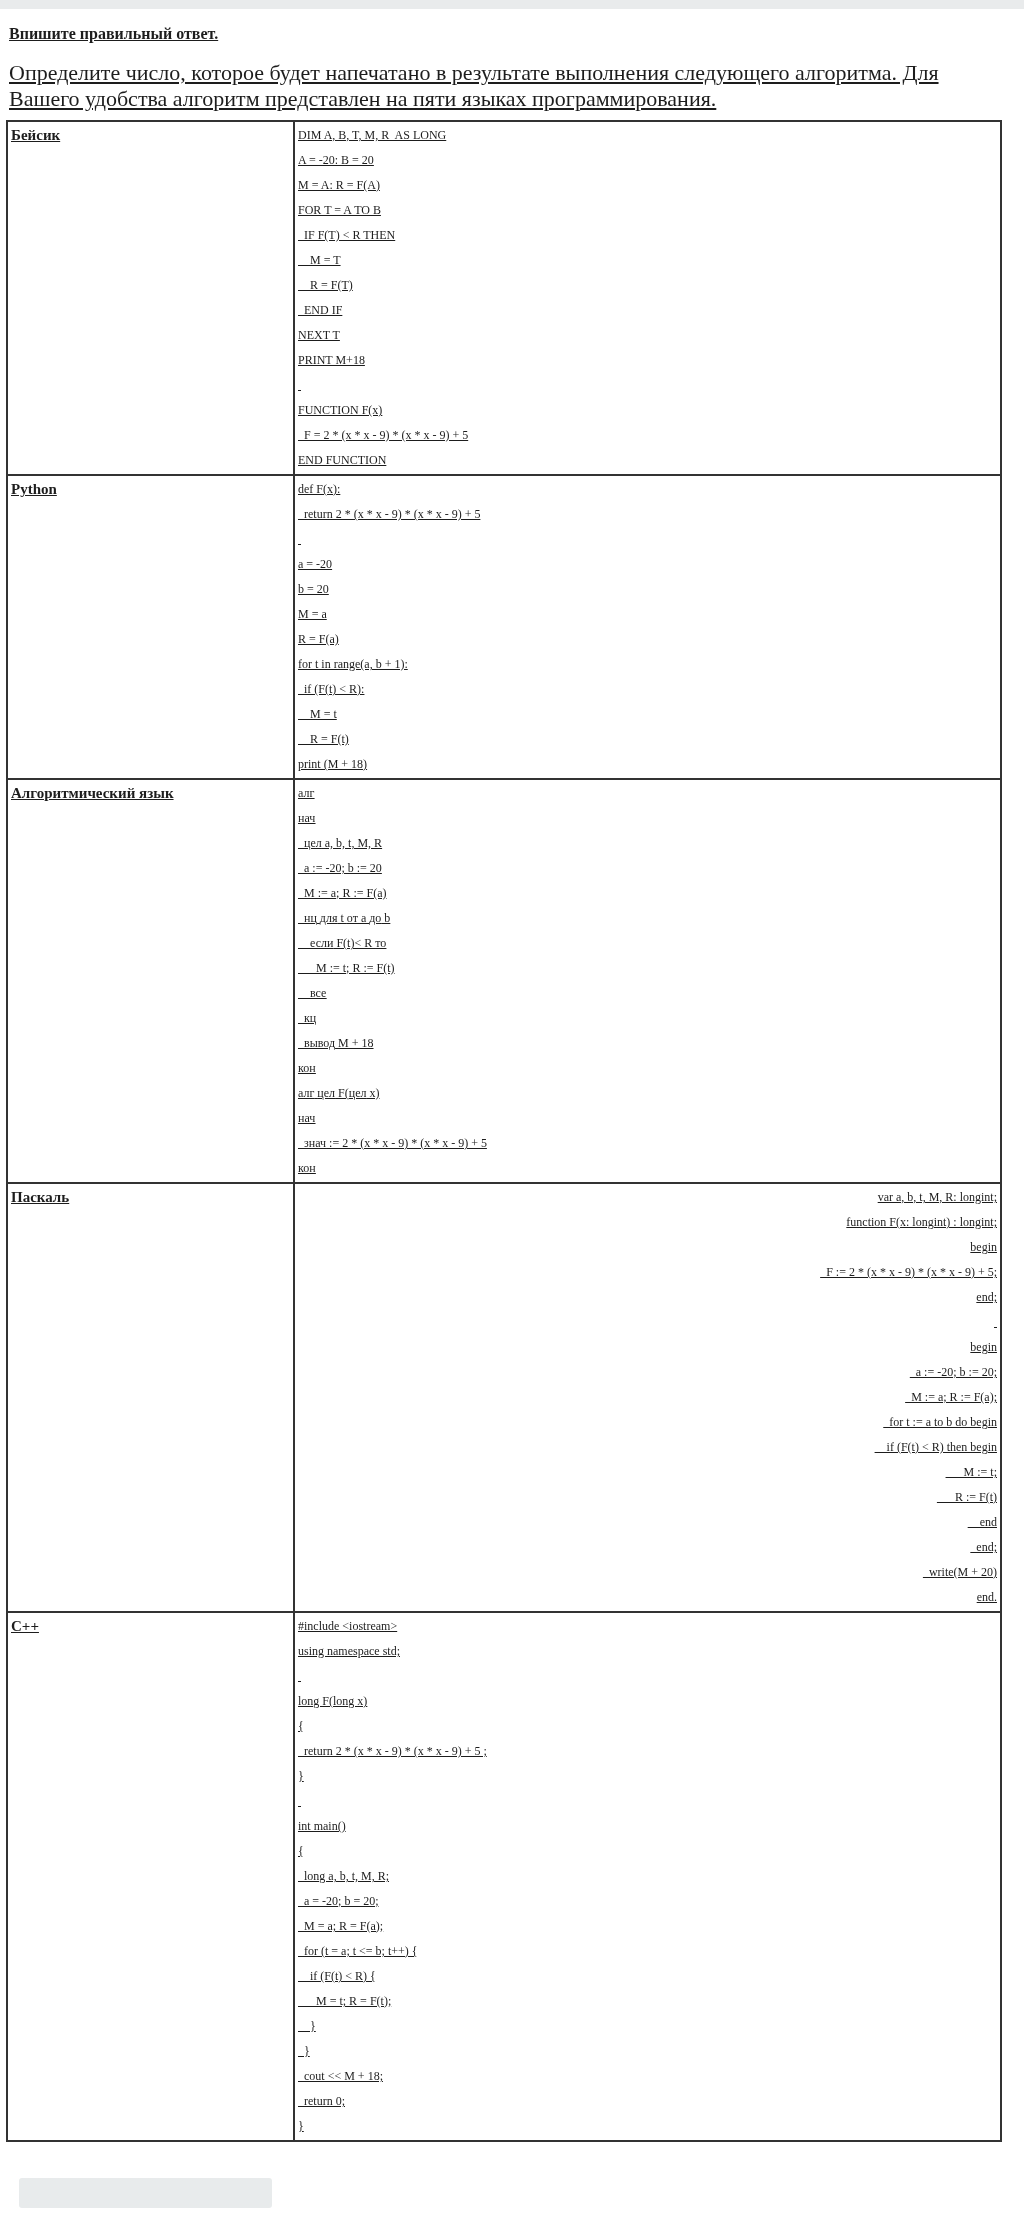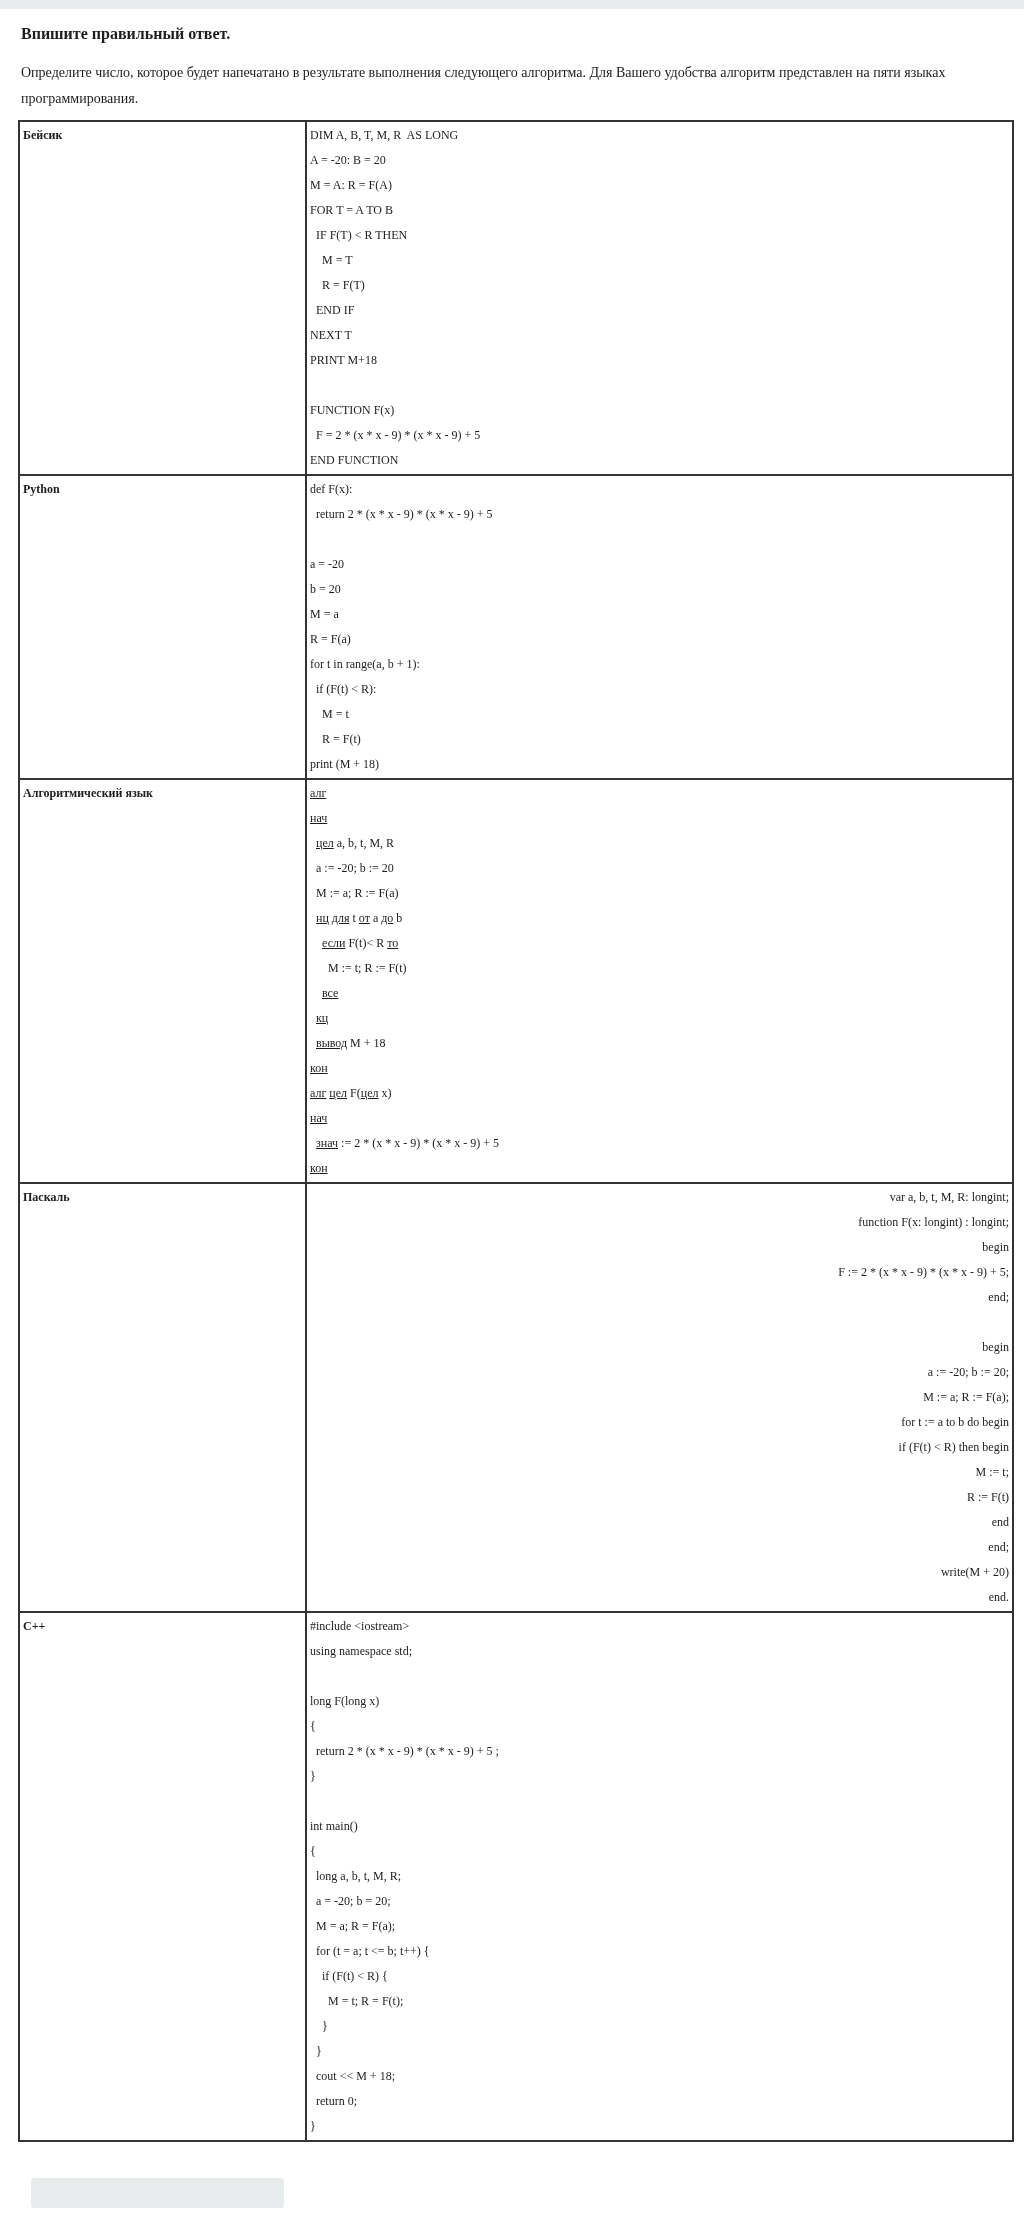--- a/index.html
+++ b/index.html
@@ -12,47 +12,48 @@
     min-height: 2220px;
     font-family: "Liberation Serif", serif;
     color: #1d1d1d;
   }
   .top-strip {
     width: 100%;
     height: 9px;
     background: #e9ebec;
   }
   .page {
-    padding: 0 18px;
+    padding: 0 6px;
+    text-decoration: underline;
   }
   .prompt {
     font-weight: bold;
     font-size: 16px;
     margin: 16px 0 0 3px;
   }
   .task {
-    font-size: 14px;
+    font-size: 22px;
     line-height: 26px;
     margin: 17px 0 8px 3px;
     max-width: 1002px;
   }
   table.code-table {
     border-collapse: collapse;
     width: 996px;
     table-layout: fixed;
   }
   table.code-table td {
     border: 2px solid #333333;
     vertical-align: top;
     padding: 1px 3px;
   }
   td.lang {
     width: 279px;
     font-weight: bold;
-    font-size: 12px;
+    font-size: 15px;
     line-height: 25px;
   }
   td.code {
     font-size: 12px;
   }
   .cl {
     white-space: pre;
     line-height: 25px;
     min-height: 25px;
   }

